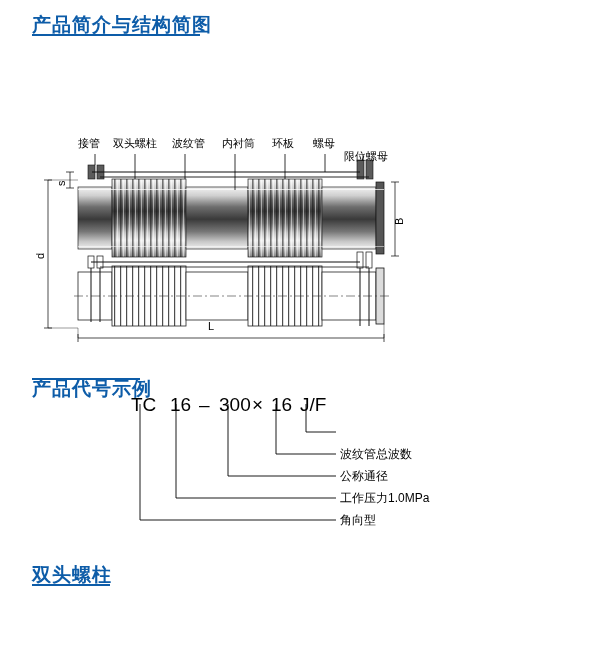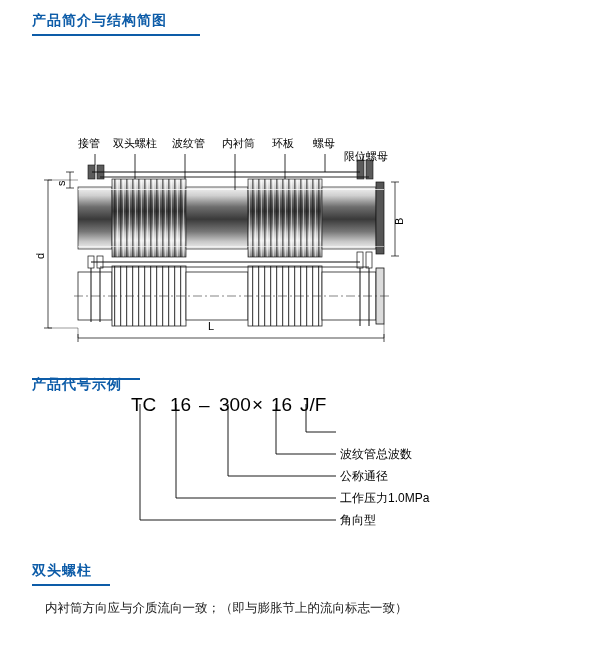--- a/index.html
+++ b/index.html
@@ -12,21 +12,21 @@
     height: 652px;
     position: relative;
     font-family: "Liberation Sans", sans-serif;
     color: #1a1a1a;
     overflow: hidden;
   }
 
   
   .section-title {
     position: absolute;
-    font-size: 14px;
+    font-size: 19px;
     font-weight: bold;
     color: #0d5ca8;
     letter-spacing: 1px;
     white-space: nowrap;
   }
   .title-underline {
     position: absolute;
     height: 2px;
     background: #0d5ca8;
   }
@@ -254,14 +254,13 @@
   <div class="leg-text" style="left:340px; top:68px;">波纹管总波数</div>
   <div class="leg-text" style="left:340px; top:90px;">公称通径</div>
   <div class="leg-text" style="left:340px; top:112px;">工作压力1.0MPa</div>
   <div class="leg-text" style="left:340px; top:134px;">角向型</div>
 </div>
 
 <div class="section-title" id="title3">双头螺柱</div>
 <div class="title-underline" id="title3u" style="left:32px; top:584px; width:78px;"></div>
 
 <div id="notes">
-  <div>内衬筒方向应与介质流向一致；（即与膨胀节上的流向标志一致）</div>
 </div>
 
 </body></html>

